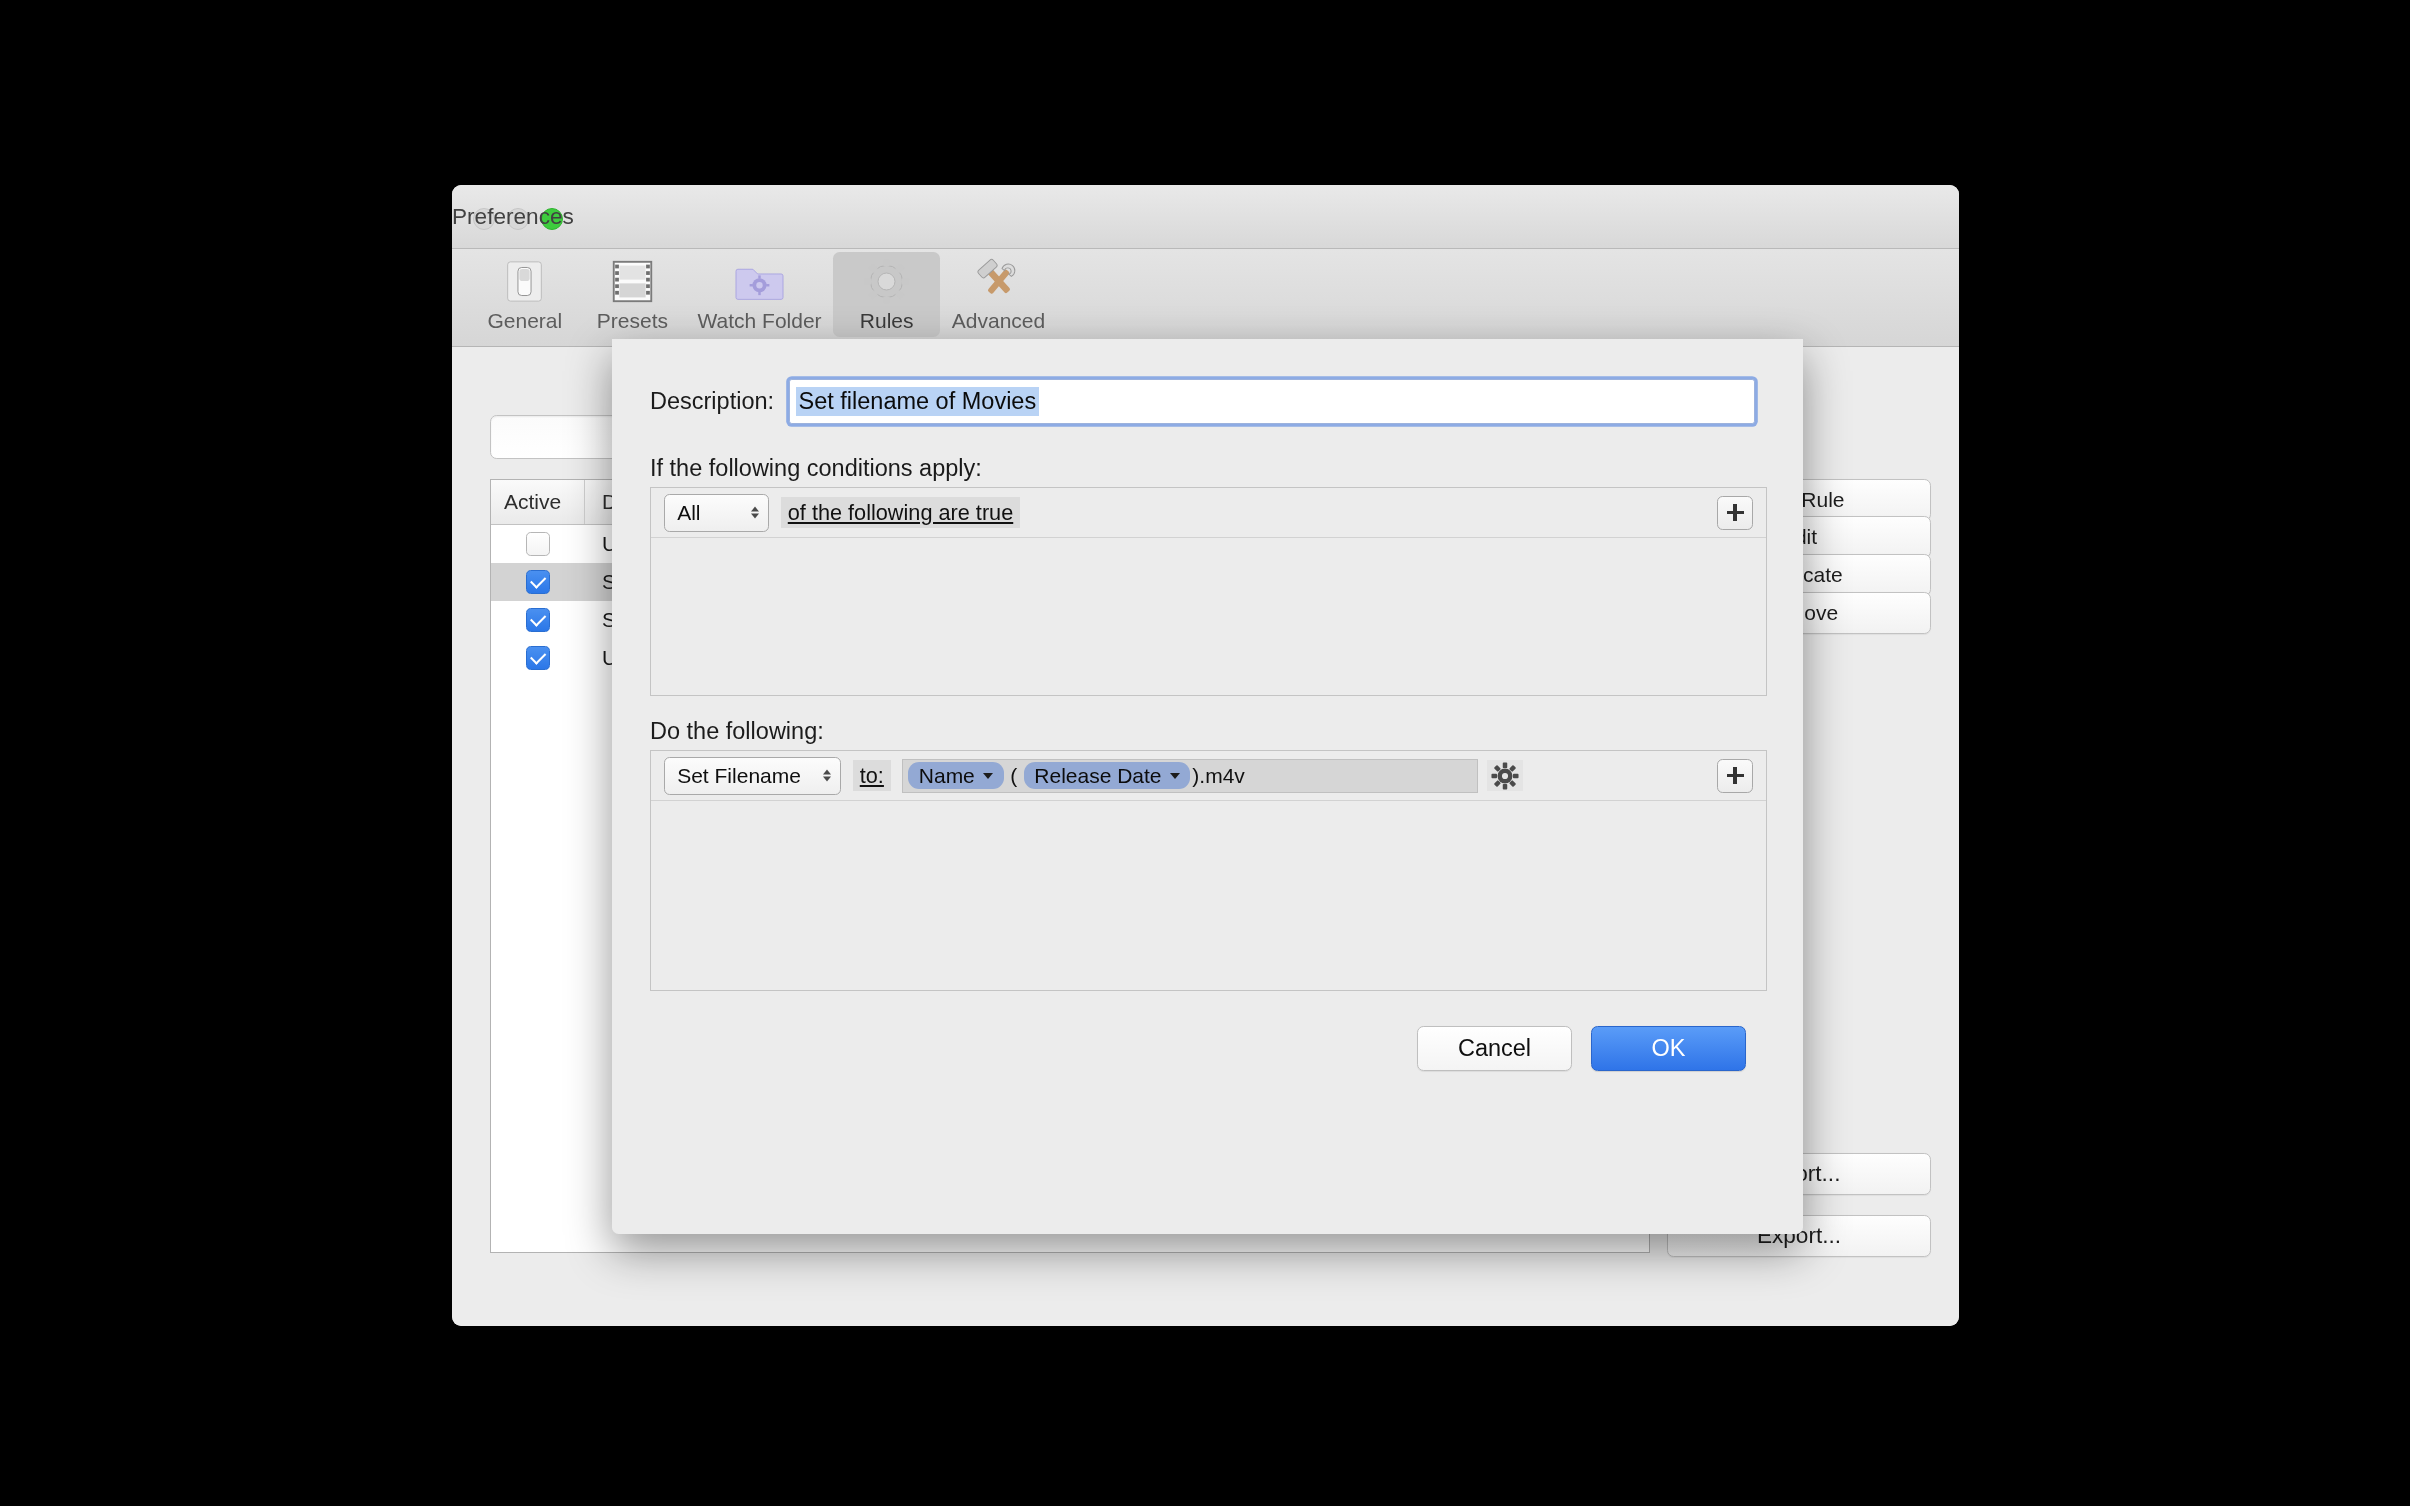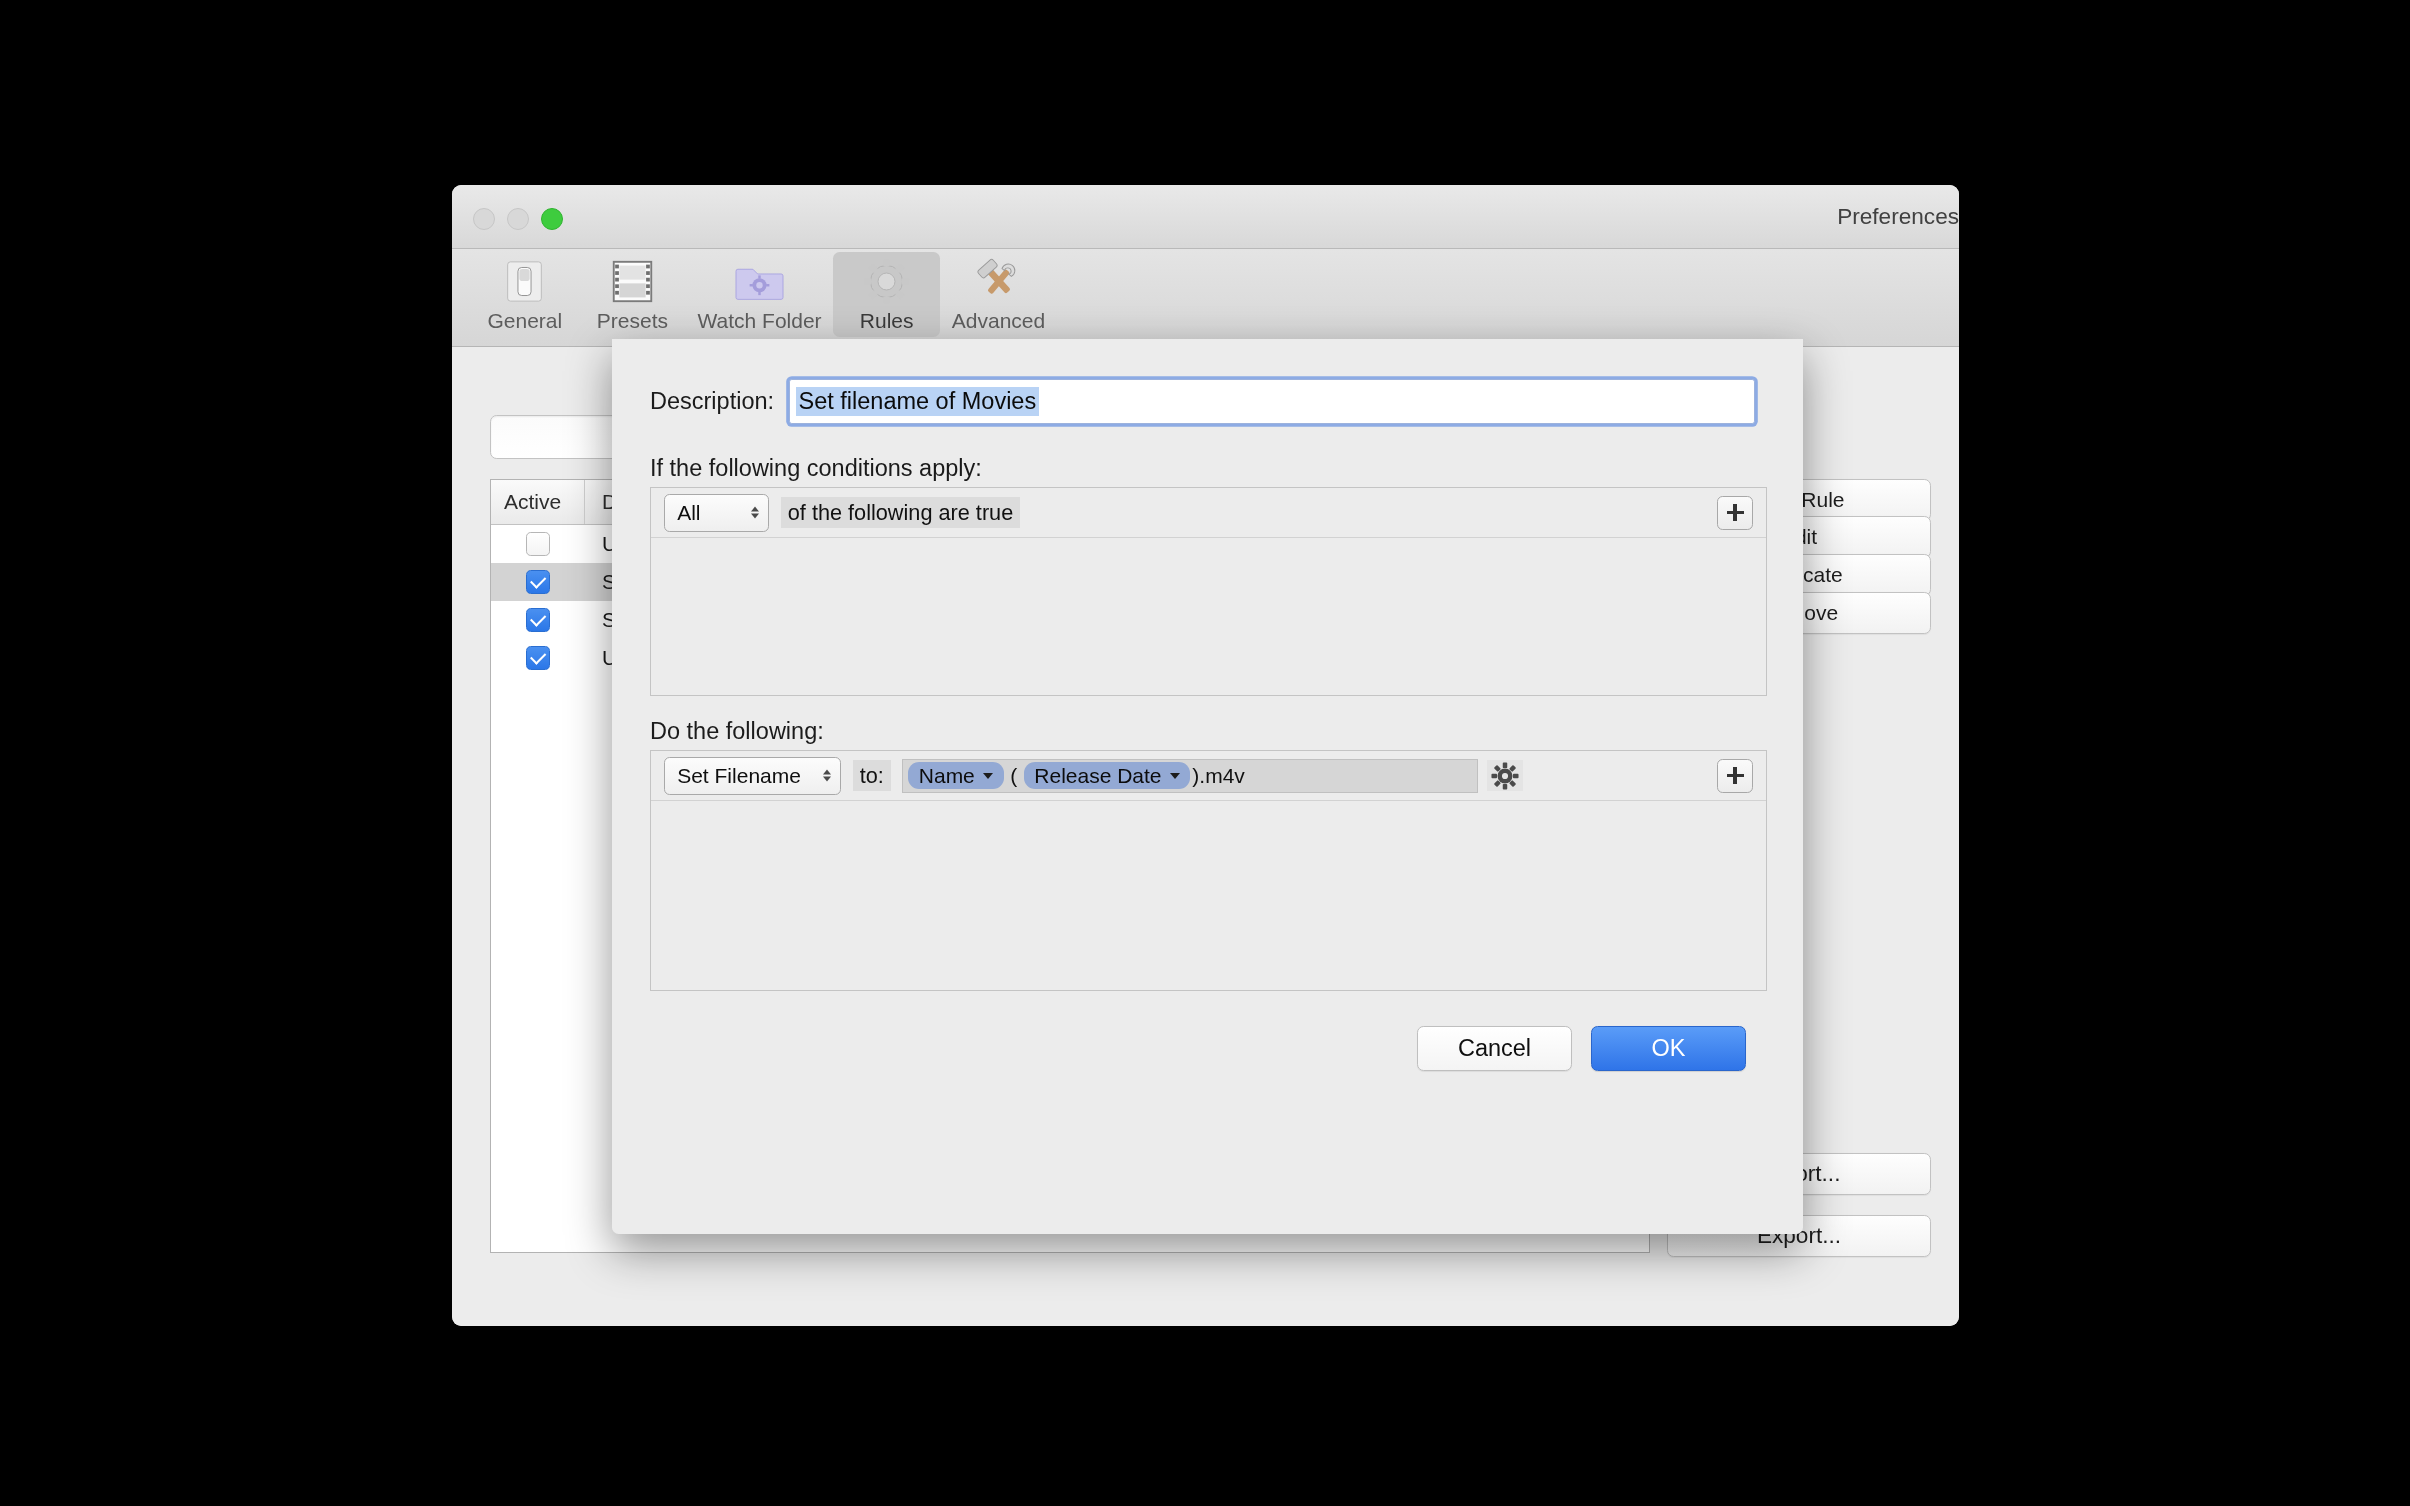--- a/index.html
+++ b/index.html
@@ -20,22 +20,22 @@
     position:relative;height:63px;
     background:linear-gradient(to bottom,#e9e9e9,#d8d8d8);
     border-bottom:0.9px solid #b9b9b9;
   }
   .traffic{position:absolute;left:21px;top:22.6px;display:flex;gap:12.2px;}
   .dot{width:20px;height:20px;border-radius:50%;}
   .dot.close{background:#d8d8d8;border:0.9px solid #c6c6c6;}
   .dot.min{background:#d8d8d8;border:0.9px solid #c6c6c6;}
   .dot.zoom{background:#3ecc3e;border:0.9px solid #30b430;}
   .win-title{
-    position:absolute;left:0;right:0;top:19px;text-align:right;
-    font-size:22.6px;color:#414141;margin-left:22px;
+    position:absolute;left:0;right:0;top:19px;text-align:left;
+    font-size:22.6px;color:#414141;
   }
 
   
   .toolbar{
     position:relative;height:94px;
     background:linear-gradient(to bottom,#e4e4e4,#d6d6d6);
     border-bottom:0.9px solid #b5b5b5;
     display:flex;align-items:flex-start;padding-left:19px;padding-top:2.8px;
   }
   .tb-item{
@@ -142,21 +142,21 @@
     display:flex;flex-direction:column;align-items:center;gap:2.8px;
   }
   .popup .chev i{
     display:block;width:0;height:0;border-left:4.7px solid transparent;
     border-right:4.7px solid transparent;
   }
   .popup .chev i.up{border-bottom:5.6px solid #4a4a4a;}
   .popup .chev i.dn{border-top:5.6px solid #4a4a4a;}
 
   .static-pill{
-    background:#dcdcdc;font-size:21.7px;color:#111;padding:2.8px 6.6px;white-space:nowrap;
+    background:#dcdcdc;font-size:21.7px;color:#111;padding:2.8px 6.6px;white-space:nowrap;text-decoration:underline;
   }
 
   .plus-btn{
     position:absolute;right:13px;top:50%;transform:translateY(-50%);
     width:36px;height:34px;box-sizing:border-box;
     background:linear-gradient(to bottom,#fafafa,#ececec);
     border:0.9px solid #a8a8a8;border-radius:5.6px;
     display:flex;align-items:center;justify-content:center;
   }
   .plus-btn .h{position:absolute;width:17px;height:3.8px;background:#333;}

